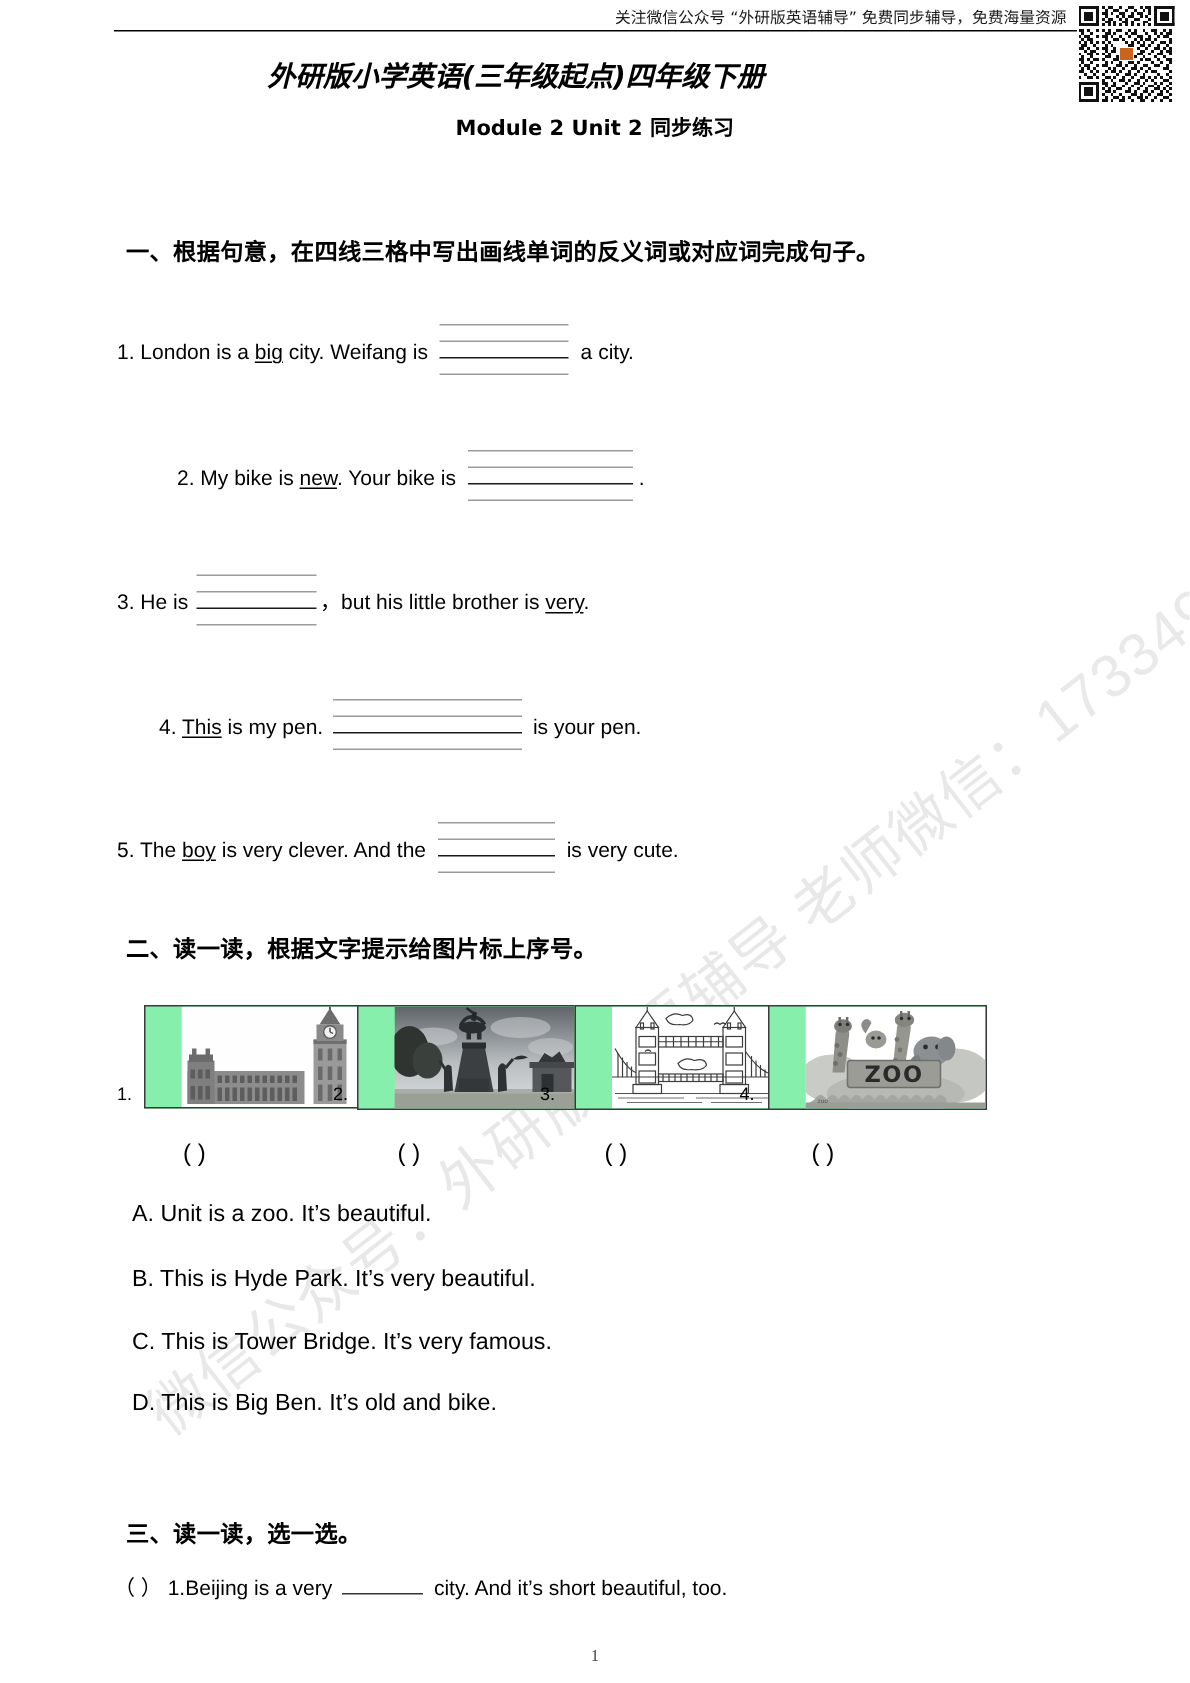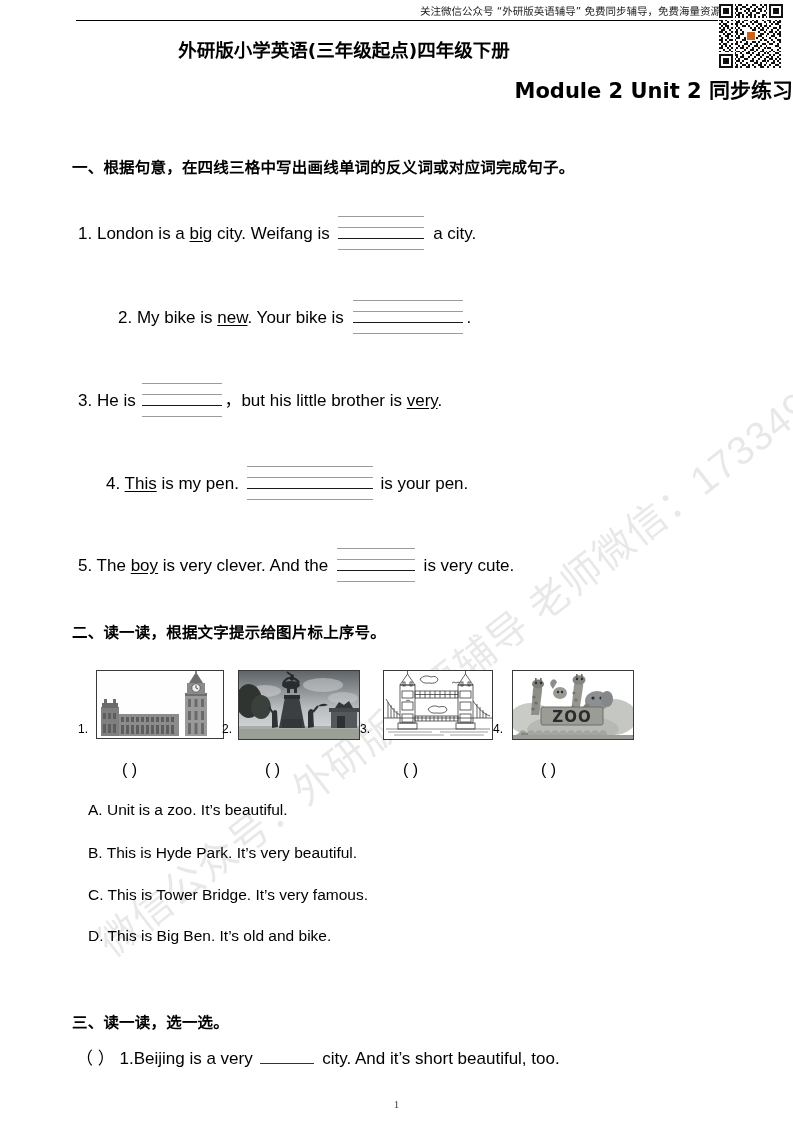--- a/index.html
+++ b/index.html
@@ -52,21 +52,20 @@
   }
   #header-promo {
     position: absolute;
     left: 410px;
     top: 3px;
     font-size: 10.5px;
     color: #1a1a1a;
     white-space: nowrap;
     letter-spacing: 0px;
     font-family: "DejaVu Sans", sans-serif;
-    margin-left: 10px;
   }
   #header-rule {
     position: absolute;
     left: 76px;
     top: 20px;
     width: 642px;
     height: 0;
     border-top: 1.6px solid #000;
   }
   #qr-code {
@@ -84,53 +83,54 @@
     position: absolute;
     left: 0;
     top: 36px;
     width: 688px;
     text-align: center;
     font-size: 18.5px;
     font-weight: bold;
     font-family: "DejaVu Sans", sans-serif;
     letter-spacing: 0px;
     z-index: 6;
+    font-style: italic;
   }
   #doc-subtitle {
     position: absolute;
     left: 0;
     top: 74px;
     width: 793px;
-    text-align: right;
-    font-size: 21px;
+    text-align: center;
+    font-size: 14px;
     font-weight: bold;
     font-family: "DejaVu Sans", sans-serif;
     z-index: 6;
   }
 
   
   #content {
     position: absolute;
     left: 0; top: 0;
     width: 793px; height: 1122px;
     z-index: 6;
   }
   .section-heading {
     position: absolute;
-    left: 72px;
+    left: 84px;
     font-size: 15.5px;
     font-weight: bold;
     font-family: "DejaVu Sans", sans-serif;
     white-space: nowrap;
     letter-spacing: 0.2px;
   }
   .qline {
     position: absolute;
     left: 78px;
-    font-size: 17px;
+    font-size: 14px;
     white-space: nowrap;
     line-height: 1;
     font-family: "Liberation Sans", sans-serif;
   }
   .qline .u { text-decoration: underline; text-underline-offset: 2px; }
 
   
   .grid4 {
     display: inline-block;
     position: relative;
@@ -154,22 +154,23 @@
     display: inline-block;
     border-bottom: 1.4px solid #333;
     vertical-align: baseline;
     height: 12px;
   }
 
   
   .pic-frame {
     position: absolute;
     border: 1.2px solid #3a3a3a;
-    background: #4d7c0f;
+    background: #86efac;
     overflow: hidden;
+    padding-left: 24px;
   }
   .pic-frame svg { display: block; }
   .pic-index {
     position: absolute;
     font-size: 12px;
     font-family: "Liberation Sans", sans-serif;
   }
   .paren-slot {
     position: absolute;
     font-size: 16px;

